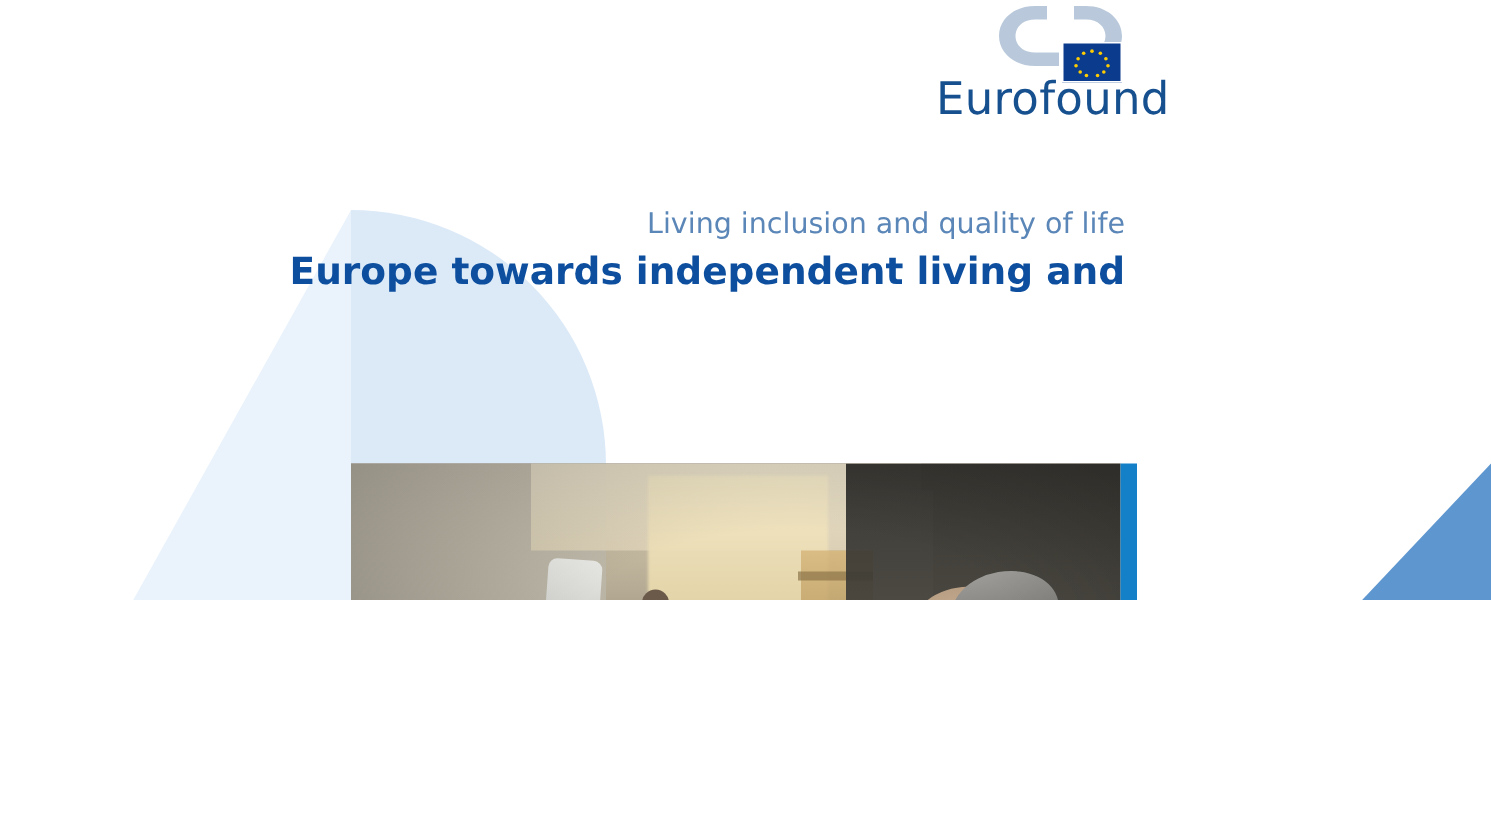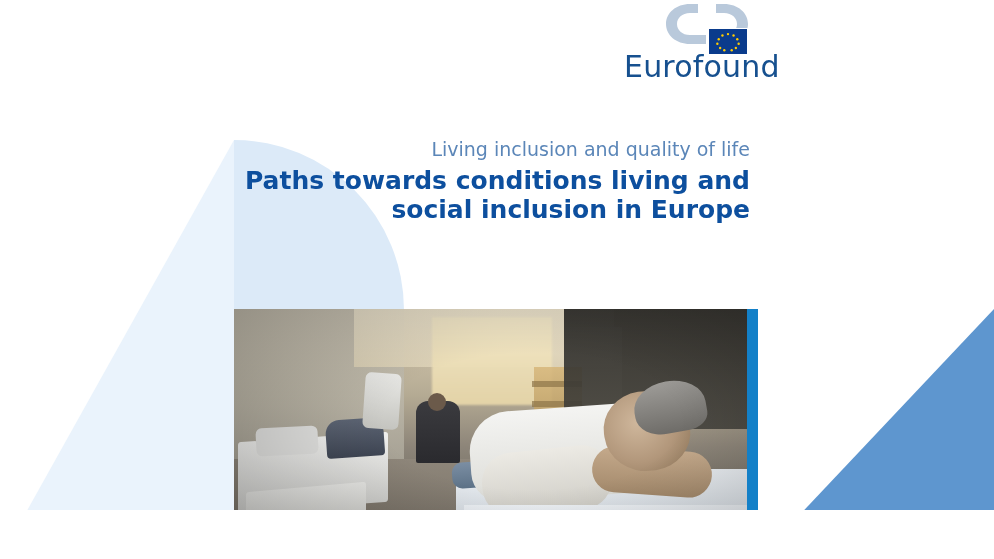--- a/index.html
+++ b/index.html
@@ -12,21 +12,21 @@
     height: 559px;
     overflow: hidden;
     font-family: "Liberation Sans", sans-serif;
     position: relative;
   }
 
   .page {
     position: absolute;
     top: 0; left: 0;
     width: 994px;
-    height: 510px;
+    height: 400px;
     background: #ffffff;
     overflow: hidden;
     text-decoration: underline;
   }
 
   
   .deco-layer {
     position: absolute;
     top: 0; left: 0;
     width: 994px;
@@ -301,22 +301,21 @@
           <circle cx="20" cy="13.5" r="0"></circle>
         </g>
       </svg>
     </div>
     <div class="logo-word">Eurofound</div>
   </div>
 
   <div class="title-block">
     <div class="eyebrow">Living inclusion and quality of life</div>
     <div class="main-title">
-      <span class="line">Paths towards conditions living and</span>
-      <span class="line">social inclusion in Europe</span>
+      <span class="line">Europe towards independent living and</span>
     </div>
   </div>
 
   <div class="photo-frame">
     <div class="ph ph-room"></div>
     <div class="ph ph-wall-left"></div>
     <div class="ph ph-ceiling"></div>
     <div class="ph ph-window"></div>
     <div class="ph ph-door"></div>
     <div class="ph ph-shelf"></div>

